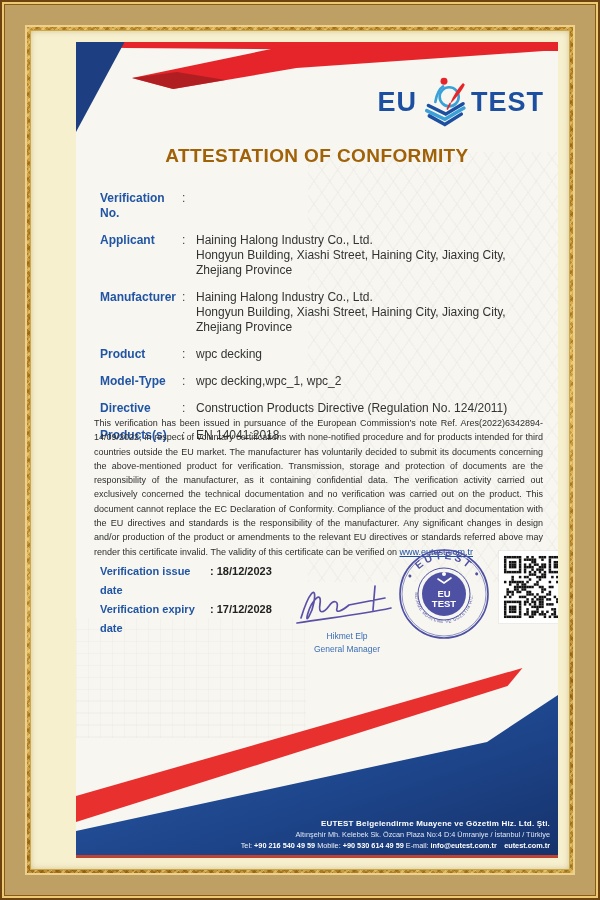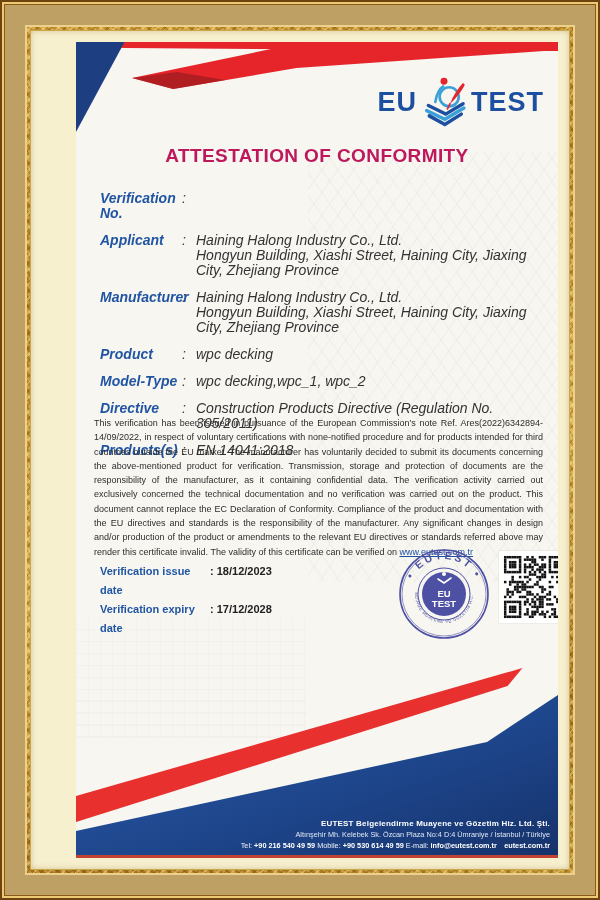--- a/index.html
+++ b/index.html
@@ -26,23 +26,23 @@
   .wm2{position:absolute;left:0;bottom:120px;width:230px;height:120px;opacity:.45;pointer-events:none;
     background:
       repeating-linear-gradient(0deg, rgba(140,140,125,.10) 0 1.5px, transparent 1.5px 12px),
       repeating-linear-gradient(90deg, rgba(140,140,125,.10) 0 1.5px, transparent 1.5px 12px);}
 
   .logo{position:absolute;top:34px;right:14px;display:flex;align-items:center;}
   .logo .word{font-size:27px;font-weight:bold;color:#1d4fa1;letter-spacing:1px;}
   .logo .emblem{width:52px;height:52px;margin:0 1px;}
 
   .title{position:absolute;top:103px;left:0;width:100%;text-align:center;
-    font-size:19px;font-weight:bold;color:#be185d;letter-spacing:.4px;}
-
-  .fields{position:absolute;top:149px;left:24px;right:14px;font-size:14px;font-style:italic;}
+    font-size:19px;font-weight:bold;color:#a16207;letter-spacing:.4px;}
+
+  .fields{position:absolute;top:149px;left:24px;right:14px;font-size:12px;}
   .frow{display:flex;margin-bottom:12px;line-height:15px;}
   .frow .lab{width:82px;flex:none;color:#2155a4;font-weight:bold;}
   .frow .col{width:14px;flex:none;color:#444;}
   .frow .val{flex:1;color:#333;}
   .frow .val div{margin:0;}
 
   .bodytext{position:absolute;top:374px;left:18px;right:15px;
     font-size:9px;line-height:14.3px;color:#2d2d2d;text-align:justify;}
   .bodytext .link{color:#1d4fa1;text-decoration:underline;cursor:pointer;}
 
@@ -141,21 +141,21 @@
         <span class="val">wpc decking</span>
       </div>
       <div class="frow">
         <span class="lab">Model-Type</span>
         <span class="col">:</span>
         <span class="val">wpc decking,wpc_1, wpc_2</span>
       </div>
       <div class="frow">
         <span class="lab">Directive</span>
         <span class="col">:</span>
-        <span class="val">Construction Products Directive (Regulation No. 305/2011)</span>
+        <span class="val">Construction Products Directive (Regulation No. 124/2011)</span>
       </div>
       <div class="frow">
         <span class="lab">Products(s)</span>
         <span class="col">:</span>
         <span class="val">EN 14041:2018</span>
       </div>
     </div>
 
     <div class="bodytext">
       <span>This verification has been issued in pursuance of the European Commission’s note Ref. Ares(2022)6342894-14/09/2022, in respect of voluntary certifications with none-notified procedure and for products intended for third countries outside the EU market. The manufacturer has voluntarily decided to submit its documents concerning the above-mentioned product for verification. Transmission, storage and protection of documents are the responsibility of the manufacturer, as it containing confidential data. The verification activity carried out exclusively concerned the technical documentation and no verification was carried out on the product. This document cannot replace the EC Declaration of Conformity. Compliance of the product and documentation with the EU directives and standards is the responsibility of the manufacturer. Any significant changes in design and/or production of the product or amendments to the relevant EU directives or standards referred above may render this certificate invalid. The validity of this certificate can be verified on </span><span class="link">www.eutest.com.tr</span>
@@ -165,20 +165,27 @@
       <div class="drow">
         <span class="lab">Verification issue date</span>
         <span class="val">: 18/12/2023</span>
       </div>
       <div class="drow">
         <span class="lab">Verification expiry date</span>
         <span class="val">: 17/12/2028</span>
       </div>
     </div>
 
+    <div class="sigblock">
+      <svg width="120" height="48" viewBox="0 0 120 48">
+        <path d="M14,36 C22,10 30,2 27,20 C25,32 17,44 21,31 C25,18 35,8 33,22 C31,33 37,31 42,24 C46,18 52,18 50,26 C48,32 55,29 62,23 L98,16 M88,4 L86,28 M10,41 C40,36 72,33 104,26" fill="none" stroke="#5b50a8" stroke-width="1.7" stroke-linecap="round"></path>
+      </svg>
+      <div class="signame">Hikmet Elp</div>
+      <div class="sigrole">General Manager</div>
+    </div>
 
     <svg class="stamp" viewBox="0 0 94 94">
       <defs>
         <path id="arcTop" d="M47,47 m-35,0 a35,35 0 1,1 70,0" fill="none"></path>
         <path id="arcBot" d="M47,47 m-29,0 a29,29 0 1,0 58,0" fill="none"></path>
       </defs>
       <circle cx="47" cy="47" r="44" fill="none" stroke="#4e51a3" stroke-width="1.6"></circle>
       <circle cx="47" cy="47" r="42" fill="none" stroke="#4e51a3" stroke-width="0.6"></circle>
       <circle cx="47" cy="47" r="26" fill="none" stroke="#4e51a3" stroke-width="1"></circle>
       <circle cx="47" cy="47" r="22" fill="#4e51a3"></circle>

